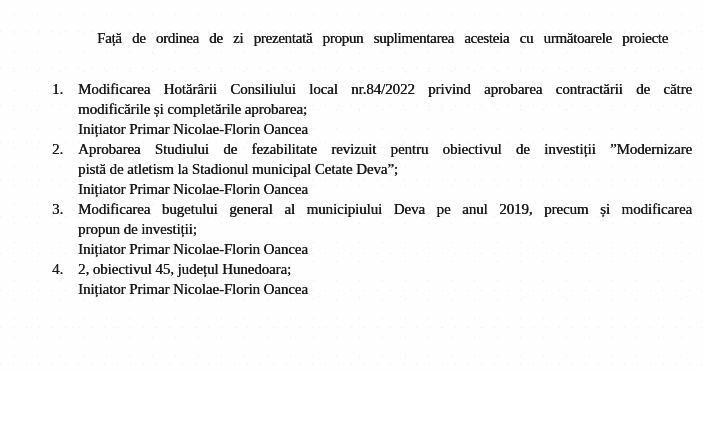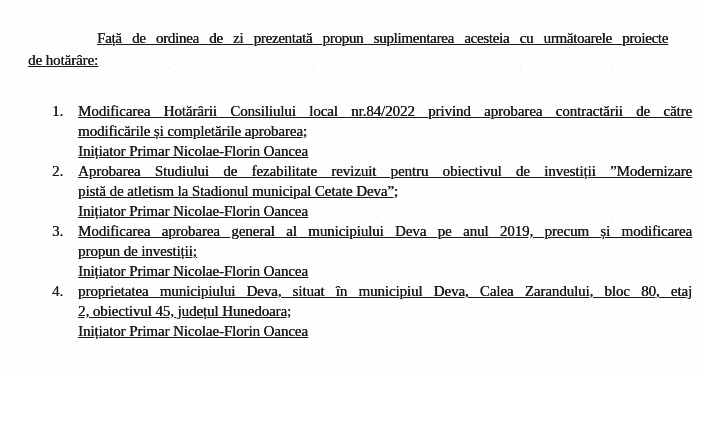--- a/index.html
+++ b/index.html
@@ -18,21 +18,20 @@
     color: #1a1a1a;
     text-shadow: 0.35px 0 0 currentColor; 
     background-color: #fefefe;
     
     background-image:
       radial-gradient(circle, rgba(110,110,118,0.10) 0.5px, transparent 1.1px),
       radial-gradient(circle, rgba(120,120,128,0.08) 0.5px, transparent 1.0px),
       radial-gradient(circle, rgba(100,100,108,0.07) 0.6px, transparent 1.2px);
     background-size: 23px 19px, 41px 31px, 13px 37px;
     background-position: 3px 5px, 11px 2px, 7px 13px;
-    text-decoration: underline;
   }
   .ln {
     line-height: 20px;
     height: 20px;
     letter-spacing: -0.1px;
     white-space: normal;
   }
   .just {
     text-align: justify;
     text-align-last: justify;
@@ -66,21 +65,20 @@
     line-height: 20px;
   }
 </style>
 </head>
 <body>
 
 <div class="page">
 
   <div class="intro">
     <div class="ln just indent">Față de ordinea de zi prezentată propun suplimentarea acesteia cu următoarele proiecte</div>
-    <div class="ln">de hotărâre:</div>
   </div>
 
   <div class="list">
 
     <div class="item">
       <span class="num">1.</span>
       <div class="body">
         <div class="ln just">Modificarea Hotărârii Consiliului local nr.84/2022 privind aprobarea contractării de către</div>
         <div class="ln">modificările și completările aprobarea;</div>
         <div class="ln">Inițiator Primar Nicolae-Florin Oancea</div>
@@ -92,29 +90,28 @@
       <div class="body">
         <div class="ln just">Aprobarea Studiului de fezabilitate revizuit pentru obiectivul de investiții ”Modernizare</div>
         <div class="ln">pistă de atletism la Stadionul municipal Cetate Deva”;</div>
         <div class="ln">Inițiator Primar Nicolae-Florin Oancea</div>
       </div>
     </div>
 
     <div class="item">
       <span class="num">3.</span>
       <div class="body">
-        <div class="ln just">Modificarea aprobarea general al municipiului Deva pe anul 2019, precum și modificarea</div>
+        <div class="ln just">Modificarea bugetului general al municipiului Deva pe anul 2019, precum și modificarea</div>
         <div class="ln">propun de investiții;</div>
         <div class="ln">Inițiator Primar Nicolae-Florin Oancea</div>
       </div>
     </div>
 
     <div class="item">
       <span class="num">4.</span>
       <div class="body">
-        <div class="ln just">proprietatea municipiului Deva, situat în municipiul Deva, Calea Zarandului, bloc 80, etaj</div>
         <div class="ln">2, obiectivul 45, județul Hunedoara;</div>
         <div class="ln">Inițiator Primar Nicolae-Florin Oancea</div>
       </div>
     </div>
 
   </div>
 </div>
 
 </body></html>

